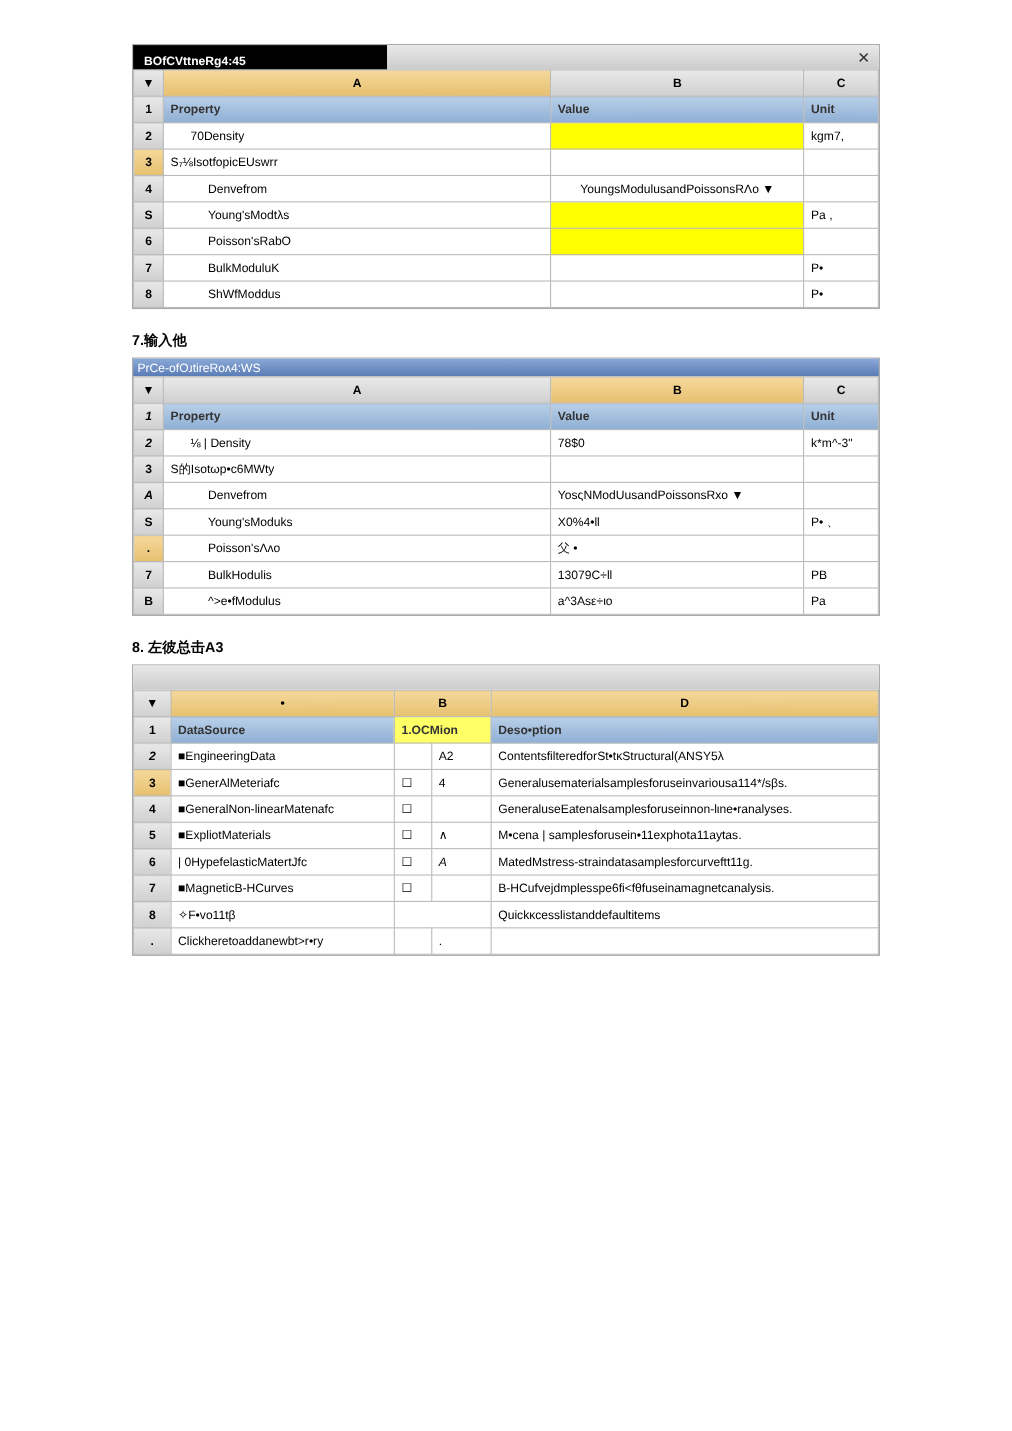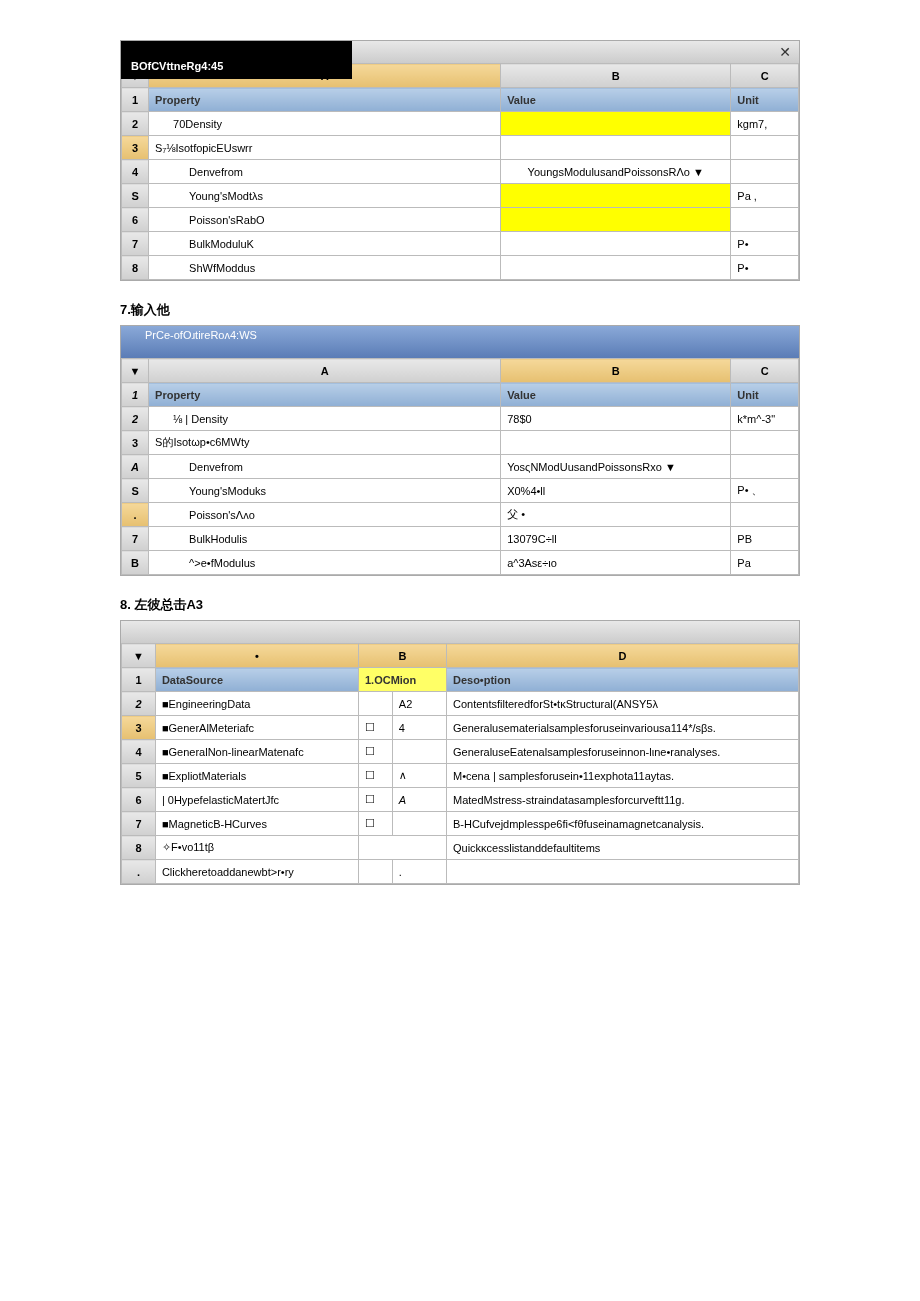--- a/index.html
+++ b/index.html
@@ -1,24 +1,24 @@
 <!DOCTYPE html>
 <html><head>
 <meta charset="utf-8">
 <style>
   * { box-sizing: border-box; margin: 0; padding: 0; }
   body { font-family: Arial, sans-serif; background: #fff; padding: 40px 120px; font-size: 12px; }
   
   .panel { margin-bottom: 20px; border: 1px solid #aaa; }
   .title-bar { display: flex; height: 22px; }
-  .title-bar-left { background: #000; color: #fff; padding: 19px 10px; font-weight: bold; font-size: 11px; flex: 0 0 34%; }
+  .title-bar-left { background: #000; color: #fff; padding: 9px 10px; font-weight: bold; font-size: 11px; flex: 0 0 34%; }
   .title-bar-right { background: linear-gradient(#e8e8e8, #ccc); flex: 1; display: flex; justify-content: flex-end; align-items: center; padding-right: 8px; }
   .close-x { font-size: 14px; color: #333; }
   
-  .title-bar-blue { background: linear-gradient(#8aa9d8, #5a7cb6); color: #fff; padding: 3px 24px; font-weight: normal; font-size: 11px; height: 32px; }
+  .title-bar-blue { background: linear-gradient(#8aa9d8, #5a7cb6); color: #fff; padding: 3px 4px; font-weight: normal; font-size: 11px; height: 16px; }
   
   .grid { width: 100%; border-collapse: collapse; }
   .grid td, .grid th { border: 1px solid #bbb; padding: 4px 6px; font-size: 11px; vertical-align: middle; height: 24px; }
   
   .hdr-row td { background: linear-gradient(#e8e8e8, #d0d0d0); text-align: center; font-weight: bold; }
   .hdr-row td.hdr-a { background: linear-gradient(#f5d89a, #e6c070); }
   .hdr-row td.dropdown { width: 40px; }
   
   .row-num { background: linear-gradient(#e8e8e8, #d0d0d0); text-align: center; font-weight: bold; width: 40px; }
   .row-num-tan { background: linear-gradient(#f5d89a, #e6c070); text-align: center; font-weight: bold; width: 40px; }

